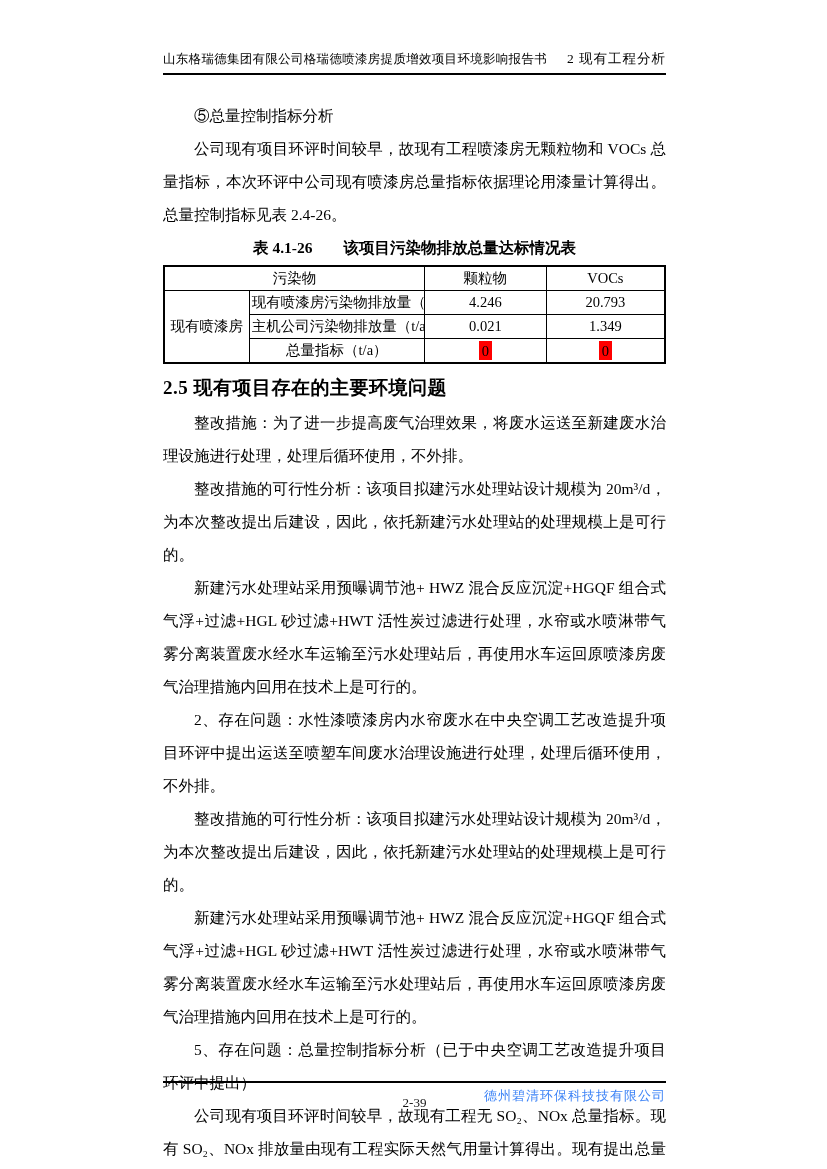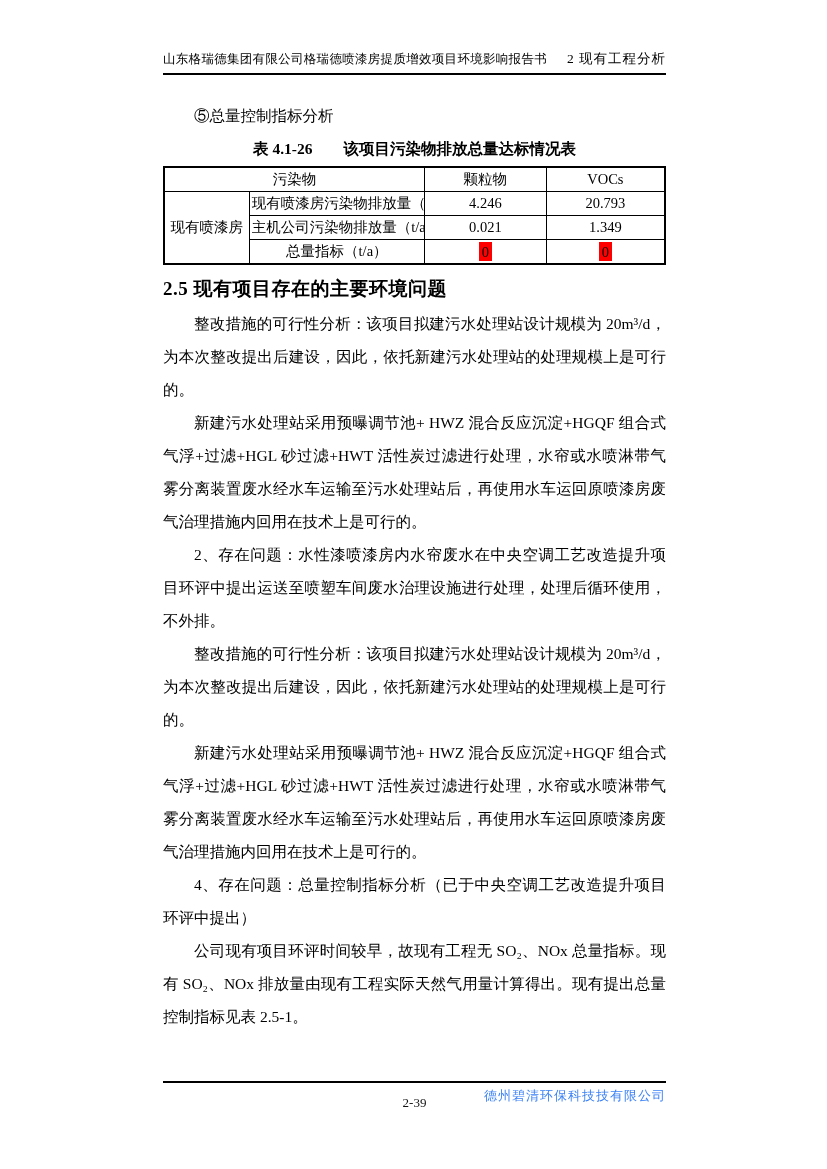--- a/index.html
+++ b/index.html
@@ -90,20 +90,21 @@
 <div class="page">
 
   <div class="page-header">
     <span class="h-left">山东格瑞德集团有限公司格瑞德喷漆房提质增效项目环境影响报告书</span>
     <span class="h-right">2 现有工程分析</span>
   </div>
 
   <div class="content">
 
     <p class="body">⑤总量控制指标分析</p>
+    <p class="body">公司现有项目环评时间较早，故现有工程喷漆房无颗粒物和 VOCs 总量指标，本次环评中公司现有喷漆房总量指标依据理论用漆量计算得出。总量控制指标见表 2.4-26。</p>
 
     <div class="table-title">表 4.1-26　　该项目污染物排放总量达标情况表</div>
 
     <table class="quota">
       <colgroup>
         <col style="width:17%">
         <col style="width:35%">
         <col style="width:24.3%">
         <col style="width:23.7%">
       </colgroup>
@@ -131,26 +132,27 @@
           </td>
           <td>
             <span class="hl" style="background: rgb(255, 0, 0);">0</span>
           </td>
         </tr>
       </tbody>
     </table>
 
     <h2 class="section-heading">2.5 现有项目存在的主要环境问题</h2>
 
+    <p class="body">整改措施：为了进一步提高废气治理效果，将废水运送至新建废水治理设施进行处理，处理后循环使用，不外排。</p>
     <p class="body">整改措施的可行性分析：该项目拟建污水处理站设计规模为 20m³/d，为本次整改提出后建设，因此，依托新建污水处理站的处理规模上是可行的。</p>
     <p class="body">新建污水处理站采用预曝调节池+ HWZ 混合反应沉淀+HGQF 组合式气浮+过滤+HGL 砂过滤+HWT 活性炭过滤进行处理，水帘或水喷淋带气雾分离装置废水经水车运输至污水处理站后，再使用水车运回原喷漆房废气治理措施内回用在技术上是可行的。</p>
     <p class="body">2、存在问题：水性漆喷漆房内水帘废水在中央空调工艺改造提升项目环评中提出运送至喷塑车间废水治理设施进行处理，处理后循环使用，不外排。</p>
     <p class="body">整改措施的可行性分析：该项目拟建污水处理站设计规模为 20m³/d，为本次整改提出后建设，因此，依托新建污水处理站的处理规模上是可行的。</p>
     <p class="body">新建污水处理站采用预曝调节池+ HWZ 混合反应沉淀+HGQF 组合式气浮+过滤+HGL 砂过滤+HWT 活性炭过滤进行处理，水帘或水喷淋带气雾分离装置废水经水车运输至污水处理站后，再使用水车运回原喷漆房废气治理措施内回用在技术上是可行的。</p>
-    <p class="body">4、存在问题：总量控制指标分析（已于中央空调工艺改造提升项目环评中提出）</p>
+    <p class="body">5、存在问题：总量控制指标分析（已于中央空调工艺改造提升项目环评中提出）</p>
     <p class="body">公司现有项目环评时间较早，故现有工程无 SO₂、NOx 总量指标。现有 SO₂、NOx 排放量由现有工程实际天然气用量计算得出。现有提出总量控制指标见表 2.5-1。</p>
 
   </div>
 
   <div class="page-footer">
     <span class="page-num">2-39</span>
     <span class="company">德州碧清环保科技技有限公司</span>
   </div>
 
 </div>

